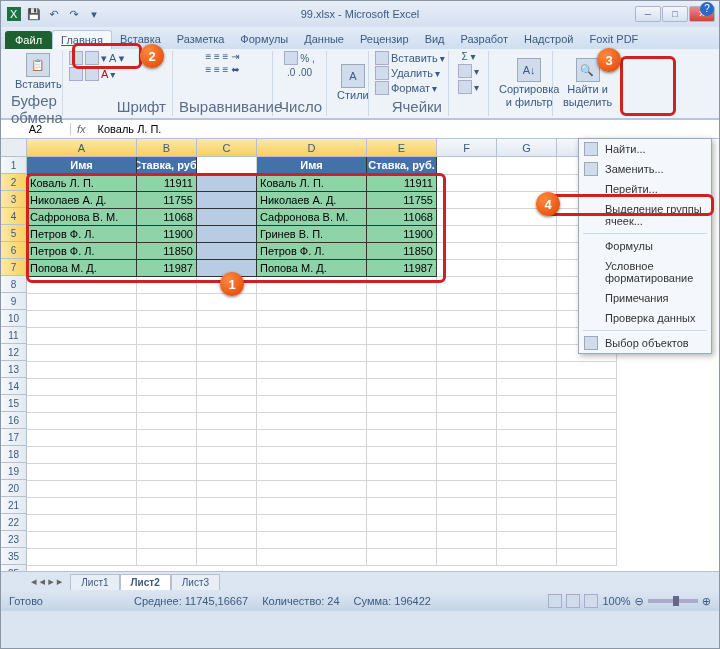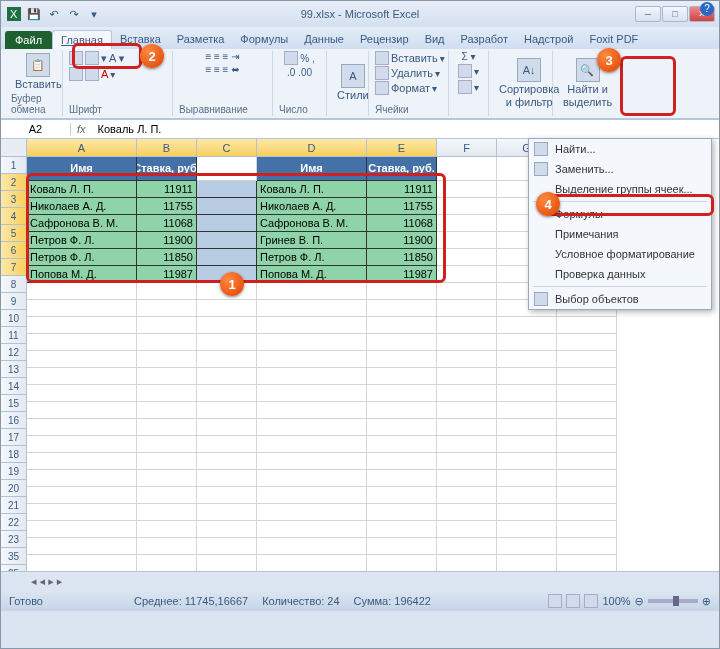--- a/index.html
+++ b/index.html
@@ -11,21 +11,21 @@
 .title-text{position:absolute;left:50%;transform:translateX(-50%);color:#3b5a82;}
 .winbtns{margin-left:auto;display:flex;gap:1px;}
 .winbtn{width:26px;height:16px;background:linear-gradient(#f4f7fb,#d7e2f0);border:1px solid #a8b8cc;border-radius:2px;display:flex;align-items:center;justify-content:center;font-size:9px;color:#3b5a82;}
 .winbtn.close{background:linear-gradient(#e88,#c44);color:#fff;}
 .tabs{display:flex;height:22px;background:linear-gradient(#e3ecf7,#cfdef0);padding-left:4px;align-items:flex-end;}
 .file-tab{background:#1e6030;color:#fff;padding:3px 10px;border-radius:3px 3px 0 0;}
 .tab{padding:3px 8px;color:#3b5a82;cursor:pointer;}
 .tab.active{background:#f4f7fc;border:1px solid #b5c7dd;border-bottom:none;border-radius:3px 3px 0 0;text-decoration:underline;}
 .ribbon{height:70px;background:#eef3fa;border-bottom:1px solid #b5c7dd;display:flex;padding:2px 4px;gap:0;}
 .group{border-right:1px solid #cdd9e8;padding:0 6px;display:flex;flex-direction:column;justify-content:space-between;}
-.group-label{font-size:10px;color:#5a6e88;text-align:left;padding-bottom:1px;}
+.group-label{font-size:15px;color:#5a6e88;text-align:right;padding-bottom:1px;}
 .group-body{flex:1;display:flex;align-items:center;gap:3px;}
 .vbtn{display:flex;flex-direction:column;align-items:center;gap:1px;padding:2px 4px;color:#3b5a82;font-size:10px;text-align:center;line-height:1.1;}
 .icon-lg{width:24px;height:24px;background:#d0dcec;border:1px solid #9ab;display:flex;align-items:center;justify-content:center;}
 .namebox{height:20px;background:#fff;border-top:1px solid #b5c7dd;border-bottom:1px solid #b5c7dd;display:flex;align-items:center;}
 .nb-cell{width:70px;border-right:1px solid #ccc;padding:0 6px;text-align:center;}
 .fx{padding:0 6px;font-style:italic;color:#666;}
 .fb-val{padding:0 6px;}
 .grid-area{background:#fff;position:relative;height:432px;overflow:hidden;}
 .sel-all{position:absolute;left:0;top:0;width:26px;height:18px;background:#e8edf3;border-right:1px solid #b5c1ce;border-bottom:1px solid #b5c1ce;}
 .col-headers{position:absolute;left:26px;top:0;height:18px;display:flex;}
@@ -41,21 +41,21 @@
 .data-cell{background:#8fd4a8;border-right:1px solid #333;border-bottom:1px solid #333;}
 .data-cell.num{text-align:right;}
 .sel-cell{background:#b8cce4;border-right:1px solid #333;border-bottom:1px solid #333;}
 .sheet-tabs{height:20px;background:#dce6f2;display:flex;align-items:center;padding-left:30px;gap:0;border-top:1px solid #b5c1ce;}
 .st{padding:2px 10px;background:#e8eef5;border:1px solid #b5c1ce;border-bottom:none;font-size:10px;color:#3b5a82;}
 .st.active{background:#fff;font-weight:bold;}
 .statusbar{height:20px;background:linear-gradient(#dce6f2,#c5d4e6);display:flex;align-items:center;padding:0 8px;color:#3b5a82;font-size:10px;gap:14px;}
 .zoom{margin-left:auto;display:flex;align-items:center;gap:4px;}
 .callout{position:absolute;border:3px solid #d02020;border-radius:6px;pointer-events:none;}
 .marker{position:absolute;width:24px;height:24px;border-radius:50%;background:radial-gradient(circle at 35% 30%,#ff8a40,#e04000);color:#fff;font-weight:bold;display:flex;align-items:center;justify-content:center;box-shadow:0 1px 3px rgba(0,0,0,.5);font-size:13px;pointer-events:none;}
-.dropdown{position:absolute;background:#f4f7fc;border:1px solid #9ab;box-shadow:2px 2px 6px rgba(0,0,0,.3);width:184px;margin-left:36px;}
+.dropdown{position:absolute;background:#f4f7fc;border:1px solid #9ab;box-shadow:2px 2px 6px rgba(0,0,0,.3);width:134px;margin-left:36px;}
 .dd-item{padding:4px 6px 4px 26px;position:relative;color:#333;font-size:11px;cursor:pointer;}
 .dd-sep{height:1px;background:#cdd9e8;margin:2px 4px;}
 .dd-icon{position:absolute;left:5px;top:3px;width:14px;height:14px;background:#d0dcec;border:1px solid #9ab;}
 .btn-row{display:flex;gap:2px;align-items:center;font-size:10px;color:#3b5a82;}
 .small-icon{width:14px;height:14px;background:#d0dcec;border:1px solid #aac;}
 .help-icon{position:absolute;right:6px;top:2px;width:14px;height:14px;background:#2a6ac4;border-radius:50%;color:#fff;font-size:10px;text-align:center;line-height:14px;}
 </style>
 </head>
 <body>
 
@@ -219,21 +219,21 @@
         <div class="rh">18</div>
         <div class="rh">19</div>
         <div class="rh">20</div>
         <div class="rh">21</div>
         <div class="rh">22</div>
         <div class="rh">23</div>
         <div class="rh">35</div>
         <div class="rh">25</div>
       </div>
     <div class="cells" id="cells">
-        <div class="row" style="height: 24px;">
+        <div class="row" style="height: 18px;">
           <div class="cell hdr-cell" style="width: 110px;">Имя</div>
           <div class="cell hdr-cell" style="width: 60px;">Ставка, руб.</div>
           <div class="cell " style="width: 60px;"></div>
           <div class="cell hdr-cell" style="width: 110px;">Имя</div>
           <div class="cell hdr-cell" style="width: 70px;">Ставка, руб.</div>
           <div class="cell " style="width: 60px;"></div>
           <div class="cell " style="width: 60px;"></div>
           <div class="cell " style="width: 60px;"></div>
         </div>
         <div class="row">
@@ -464,20 +464,25 @@
           <div class="cell " style="width: 70px;"></div>
           <div class="cell " style="width: 60px;"></div>
           <div class="cell " style="width: 60px;"></div>
           <div class="cell " style="width: 60px;"></div>
         </div>
       </div>
   </div>
 
   <div class="sheet-tabs">
     <span style="margin-right:8px;color:#666;">◂ ◂ ▸ ▸</span>
+    <div id="sheets-host" style="display:flex;">
+        <div class="st">Лист1</div>
+        <div class="st active">Лист2</div>
+        <div class="st">Лист3</div>
+      </div>
   </div>
 
   <div class="statusbar">
     <span>Готово</span>
     <span style="margin-left:77px;">Среднее: 11745,16667</span>
     <span>Количество: 24</span>
     <span>Сумма: 196422</span>
     <div class="zoom">
       <div class="small-icon"></div>
       <div class="small-icon"></div>
@@ -488,25 +493,26 @@
           <span style="position:absolute;left:50%;top:-3px;width:6px;height:10px;background:#668;"></span>
         </span>
       <span>⊕</span>
     </div>
   </div>
 </div>
 
 <div class="dropdown" style="right:8px;top:138px;">
   <div class="dd-item"><div class="dd-icon"></div><span>Найти...</span></div>
   <div class="dd-item"><div class="dd-icon"></div><span>Заменить...</span></div>
+  <div class="dd-item"><span>Перейти...</span></div>
   <div class="dd-item"><span>Выделение группы ячеек...</span></div>
   <div class="dd-sep"></div>
   <div class="dd-item"><span>Формулы</span></div>
+  <div class="dd-item"><span>Условное форматирование</span></div>
   <div class="dd-item"><span>Примечания</span></div>
-  <div class="dd-item"><span>Условное форматирование</span></div>
   <div class="dd-item"><span>Проверка данных</span></div>
   <div class="dd-sep"></div>
   <div class="dd-item"><div class="dd-icon"></div><span>Выбор объектов</span></div>
 </div>
 
 <div class="callout" style="left:26px;top:173px;width:420px;height:110px;"></div>
 <div class="callout" style="left:72px;top:43px;width:70px;height:26px;"></div>
 <div class="callout" style="left:620px;top:56px;width:56px;height:60px;"></div>
 <div class="callout" style="left:546px;top:194px;width:168px;height:22px;"></div>
 <div class="marker" style="left:220px;top:272px;">1</div>

